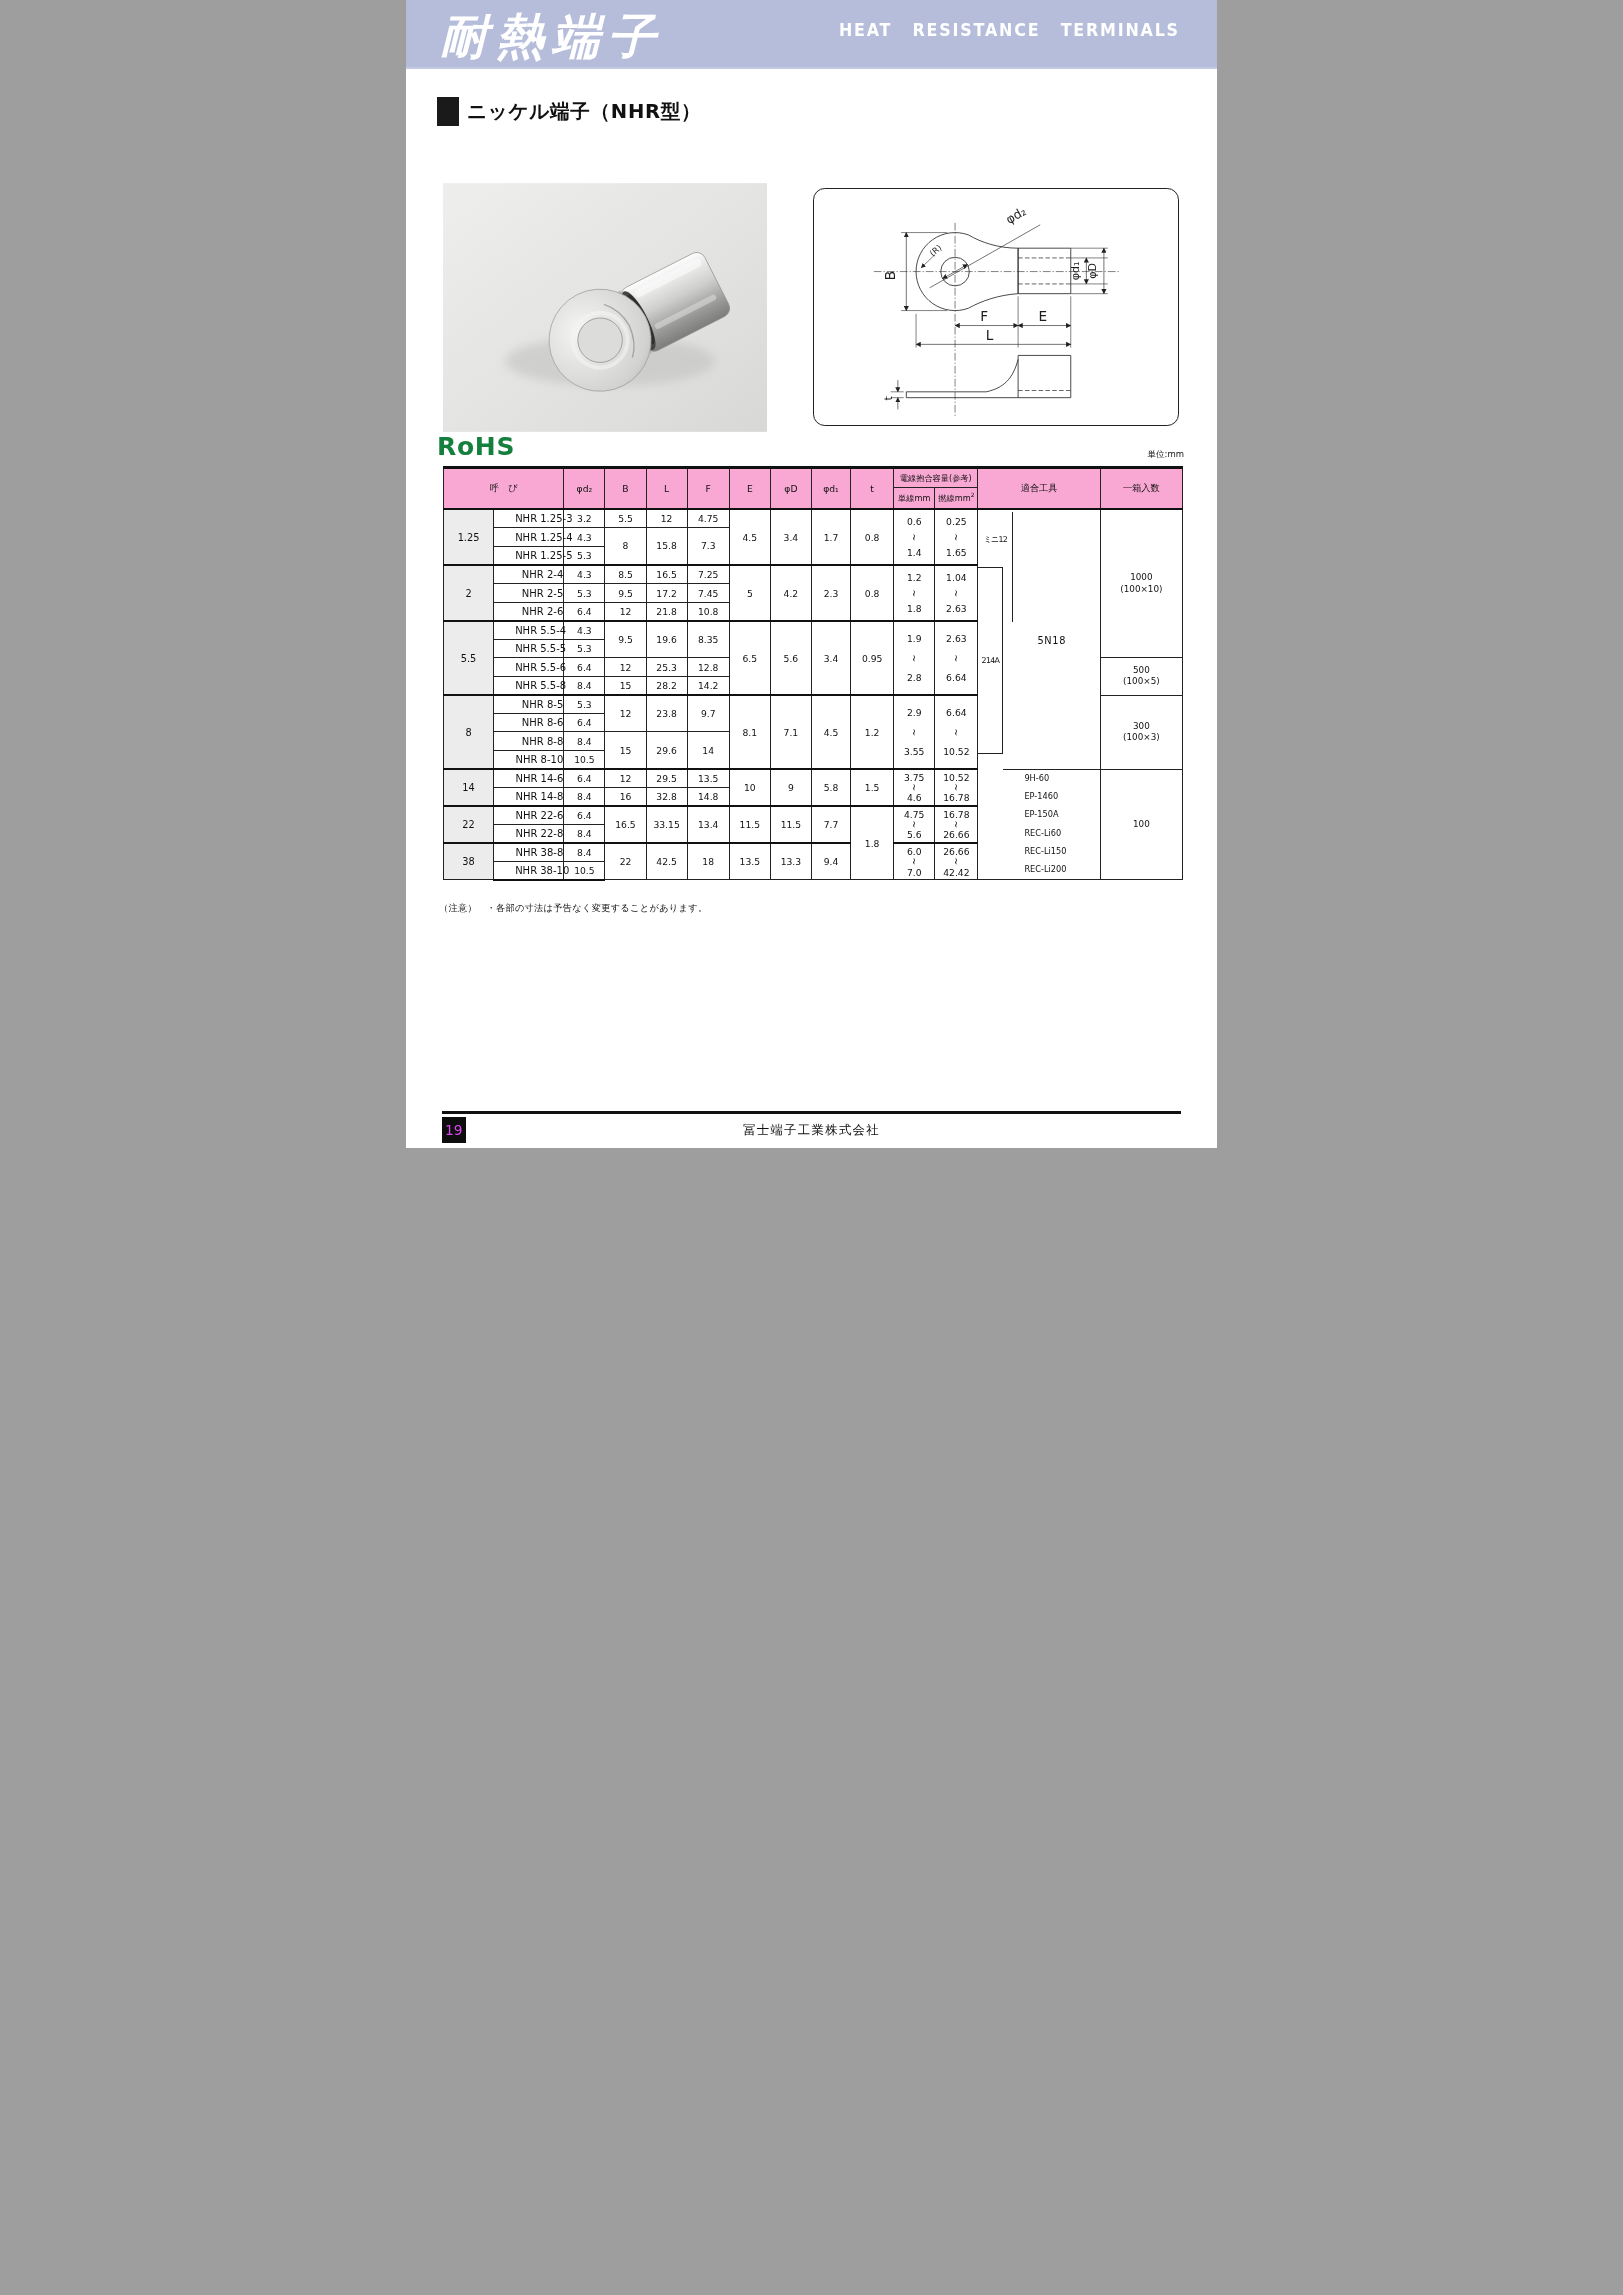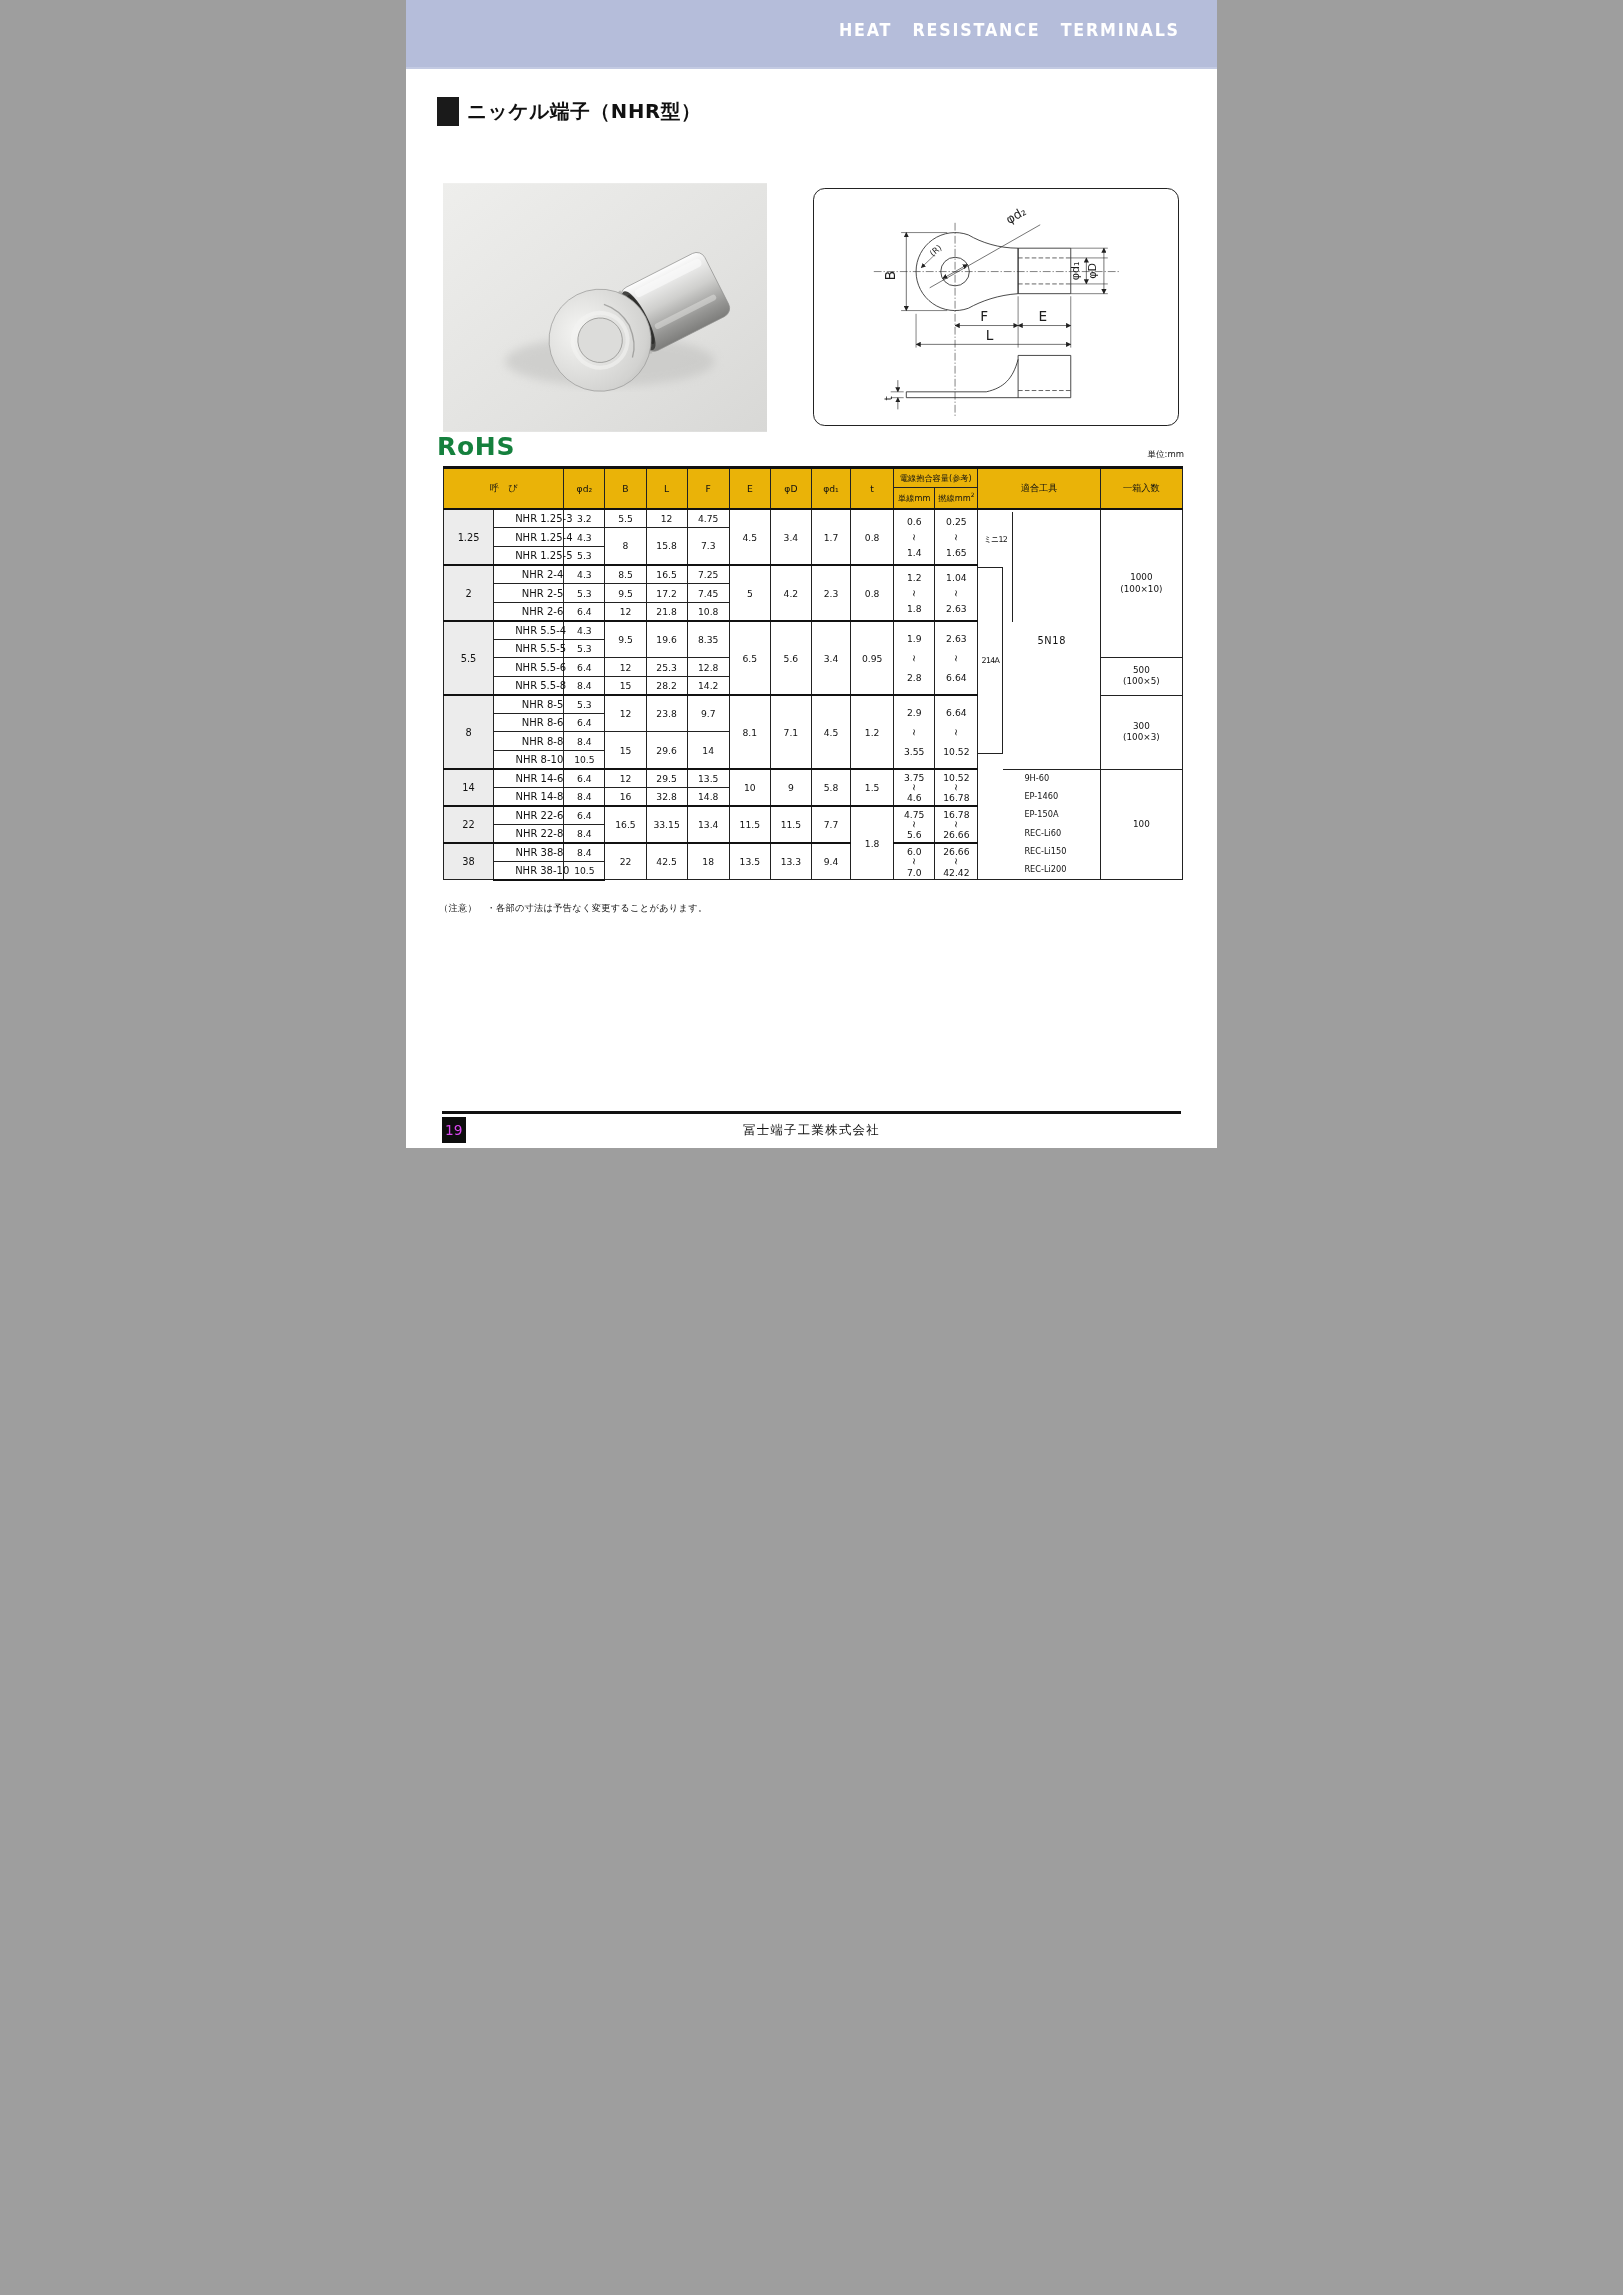--- a/index.html
+++ b/index.html
@@ -26,21 +26,21 @@
   .diagram{position:absolute;left:407px;top:188px;width:366px;height:238px;border:1.3px solid #222;border-radius:11.8px;background:#fff;}
 
   
   .rohs{position:absolute;left:31px;top:432px;font-size:25px;font-weight:900;color:#15803d;letter-spacing:0.7px;}
   .unit{position:absolute;left:647px;top:449px;width:131px;text-align:right;font-size:8.5px;}
 
   
   table.spec{position:absolute;left:37px;top:466px;border-collapse:collapse;table-layout:fixed;width:740px;
              font-size:9.2px;}
   table.spec th,table.spec td{border:0.7px solid #222;padding:0;text-align:center;vertical-align:middle;}
-  table.spec thead th{background:#eab308;font-weight:normal;font-size:9.2px;height:21.6px;}
+  table.spec thead th{background:#f9a8d4;font-weight:normal;font-size:9.2px;height:21.6px;}
   table.spec thead tr.h1 th{border-top:3.3px solid #111;}
   table.spec thead tr.h2 th,table.spec thead th[rowspan]{border-bottom:2px solid #111;}
   table.spec th.cap{border-bottom:0.7px solid #222;font-size:8.2px;height:20px;}
   table.spec th.sub{font-size:8.2px;}
   table.spec td{border-top:0.7px solid #8c8c8c;height:18.3px;}
   table.spec tr.gs td{border-top:2px solid #111;}
   table.spec tr.last td{border-bottom:2.6px solid #111;border-radius:9px;}
   table.spec td.grp{background:#ececec;font-size:9.8px;}
   table.spec td.nm{text-align:right;padding-left:21px;font-size:10px;white-space:nowrap;}
   table.spec td.bx{font-size:8.8px;line-height:1.3;}
@@ -71,20 +71,21 @@
   .company{position:absolute;left:0;top:1122px;width:811px;text-align:center;font-size:12.4px;letter-spacing:1.3px;}
 
   svg text{font-family:"DejaVu Sans","Liberation Sans",sans-serif;fill:#1d1d1d;}
 </style>
 </head>
 <body>
 
 <div id="page">
 
   <div class="banner">
+    <div class="banner-jp">耐熱端子</div>
     <div class="banner-en">HEAT RESISTANCE TERMINALS</div>
   </div>
 
   <div class="sec">
     <div class="sec-square"></div>
     <div class="sec-title">ニッケル端子（NHR型）</div>
   </div>
 
   <svg class="photo" viewBox="0 0 495 380">
     <defs>

